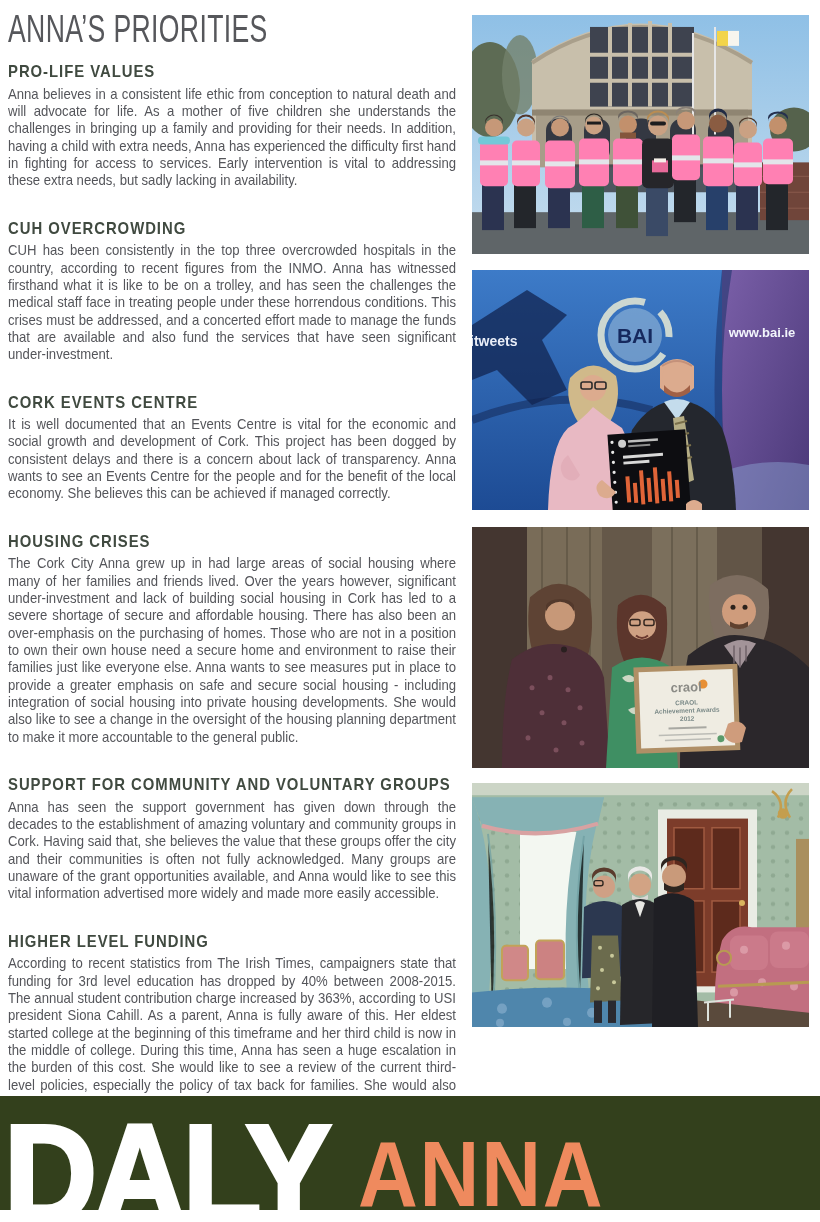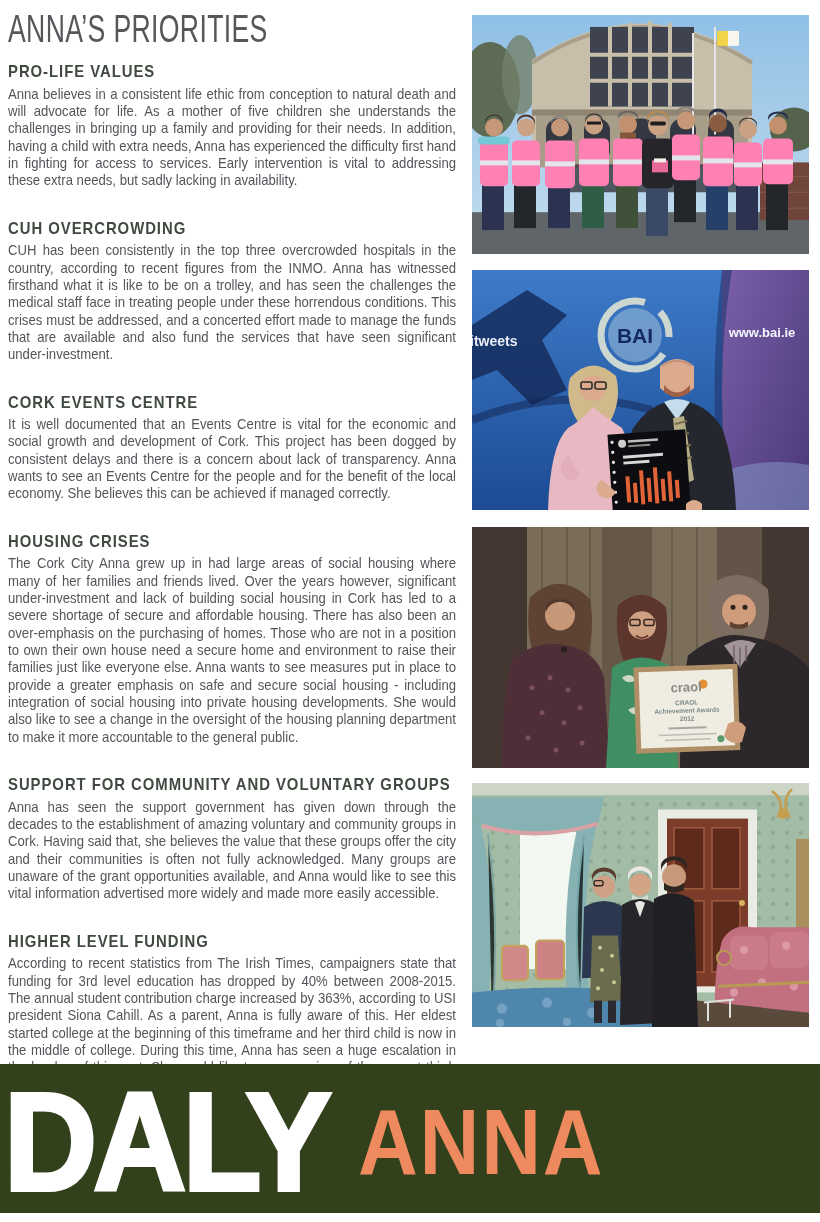--- a/index.html
+++ b/index.html
@@ -19,21 +19,21 @@
 
   
   .photo{position:absolute;left:472px;width:337px;height:240px;overflow:hidden;}
   .photo svg{display:block;width:100%;height:100%;}
   #photo1{top:15px;height:239px;}
   #photo2{top:270px;}
   #photo3{top:527px;height:241px;}
   #photo4{top:783px;height:244px;}
 
   
-  .banner{position:absolute;left:0;top:1064px;width:820px;height:149px;background:#33401c;}
+  .banner{position:absolute;left:0;top:1096px;width:820px;height:114px;background:#33401c;}
   .surname{position:absolute;left:4px;top:8px;line-height:1;font-size:140px;font-weight:800;
            color:#ffffff;letter-spacing:-4px;transform:scaleX(0.92);transform-origin:0 0;
            -webkit-text-stroke:4px #ffffff;}
   .forename{position:absolute;left:358px;top:32px;line-height:1;font-size:92px;font-weight:700;
             color:#ef8a5e;letter-spacing:2px;transform:scaleX(0.90);transform-origin:0 0;}
 
   .svgtxt{font-family:"Liberation Sans", sans-serif;}
 </style>
 </head>
 <body>

